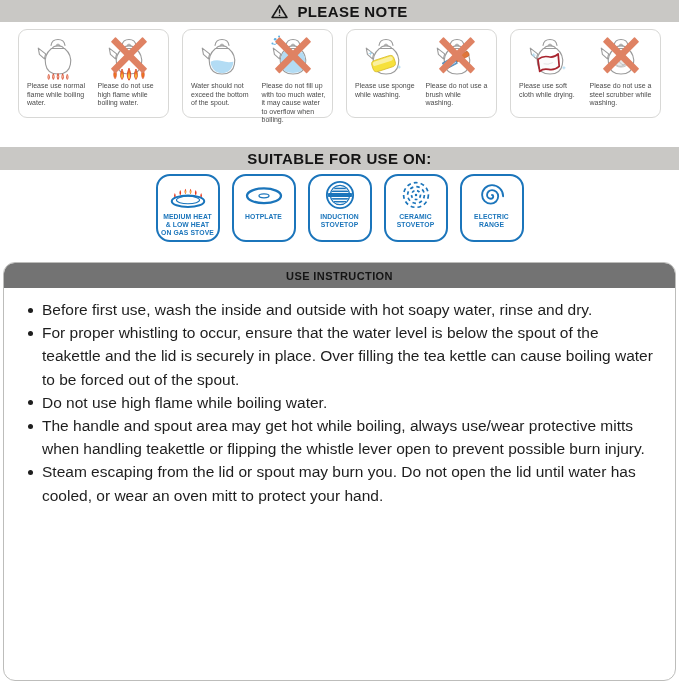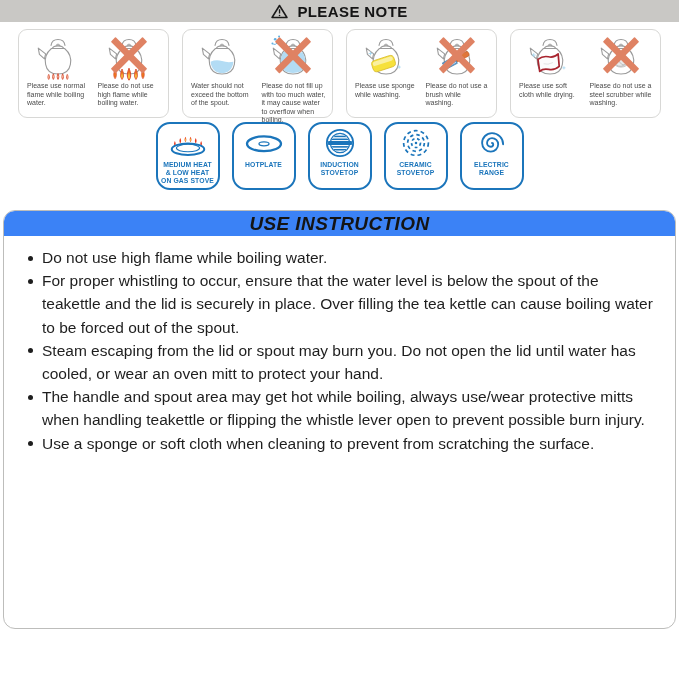--- a/index.html
+++ b/index.html
@@ -25,22 +25,22 @@
   .stoves{display:flex;justify-content:center;gap:12px;margin-top:4px;height:66px;}
   .stove{width:60px;height:62px;border:2px solid #1b75bb;border-radius:14px;background:#fff;
     display:flex;flex-direction:column;align-items:center;padding-top:2px;box-sizing:content-box;}
   .stove-svg{width:56px;height:34px;flex:none;}
   .stove-label{font-size:6.8px;line-height:8px;font-weight:bold;color:#1b75bb;text-align:center;
     white-space:pre-line;margin-top:1px;letter-spacing:.1px;}
 
   
   .instr{margin:22px 3px 0;height:419px;border:1.5px solid #bdbdbb;border-radius:12px;
     background:#fff;box-sizing:border-box;overflow:hidden;}
-  .instr-head{background:#3b82f6;height:25px;display:flex;align-items:center;justify-content:center;
-    font-weight:bold;font-size:19px;color:#141414;letter-spacing:.4px;border-radius:10px 10px 0 0;font-style:italic;}
+  .instr-head{background:#737373;height:25px;display:flex;align-items:center;justify-content:center;
+    font-weight:bold;font-size:11px;color:#141414;letter-spacing:.4px;border-radius:10px 10px 0 0;}
   .instr ul{margin:0;padding:10px 14px 0 20px;list-style:none;}
   .instr li{font-size:15.5px;line-height:23.2px;color:#1e1e1e;padding-left:18px;position:relative;}
   .instr li::before{content:"";position:absolute;left:4px;top:9.5px;width:5px;height:5px;
     border-radius:50%;background:#1e1e1e;}
   .defs-holder{position:absolute;width:0;height:0;overflow:hidden;}
 </style>
 </head>
 <body>
 
 <svg class="defs-holder" aria-hidden="true">
@@ -196,20 +196,23 @@
               <path d="M23,36 q7,-6 13,1 M24,41 q6,5 13,-2 M26,33.5 q4,9 9,7.5"></path>
             </g>
             <use href="#xmark"></use>
           </svg>
           <figcaption class="cap">Please do not use a steel scrubber while washing.</figcaption>
         </figure>
       </div>
     </div>
   </div>
 
+  <div class="bar bar2">
+    <span>SUITABLE FOR USE ON:</span>
+  </div>
 
   <div class="stoves">
 
     <div class="stove">
       <svg class="stove-svg" viewBox="0 0 60 44">
         <g fill="#e8391d">
           <use href="#flame-s" transform="translate(13,26)"></use>
           <use href="#flame-s" transform="translate(20,22.5) scale(1.05)"></use>
           <use href="#flame-s" transform="translate(26.7,21) scale(1.1)"></use>
           <use href="#flame-s" transform="translate(33.3,21) scale(1.1)"></use>
@@ -275,20 +278,20 @@
       <span class="stove-label">ELECTRIC
 RANGE</span>
     </div>
   </div>
 
   <div class="instr">
     <div class="instr-head">
       <span>USE INSTRUCTION</span>
     </div>
     <ul>
+      <li>Before first use, wash the inside and outside with hot soapy water, rinse and dry.</li>
+      <li>For proper whistling to occur, ensure that the water level is below the spout of the teakettle and the lid is securely in place. Over filling the tea kettle can cause boiling water to be forced out of the spout.</li>
       <li>Do not use high flame while boiling water.</li>
-      <li>For proper whistling to occur, ensure that the water level is below the spout of the teakettle and the lid is securely in place. Over filling the tea kettle can cause boiling water to be forced out of the spout.</li>
+      <li>The handle and spout area may get hot while boiling, always use/wear protective mitts when handling teakettle or flipping the whistle lever open to prevent possible burn injury.</li>
       <li>Steam escaping from the lid or spout may burn you. Do not open the lid until water has cooled, or wear an oven mitt to protect your hand.</li>
-      <li>The handle and spout area may get hot while boiling, always use/wear protective mitts when handling teakettle or flipping the whistle lever open to prevent possible burn injury.</li>
-      <li>Use a sponge or soft cloth when cleaning to prevent from scratching the surface.</li>
     </ul>
   </div>
 </div>
 
 </body></html>

